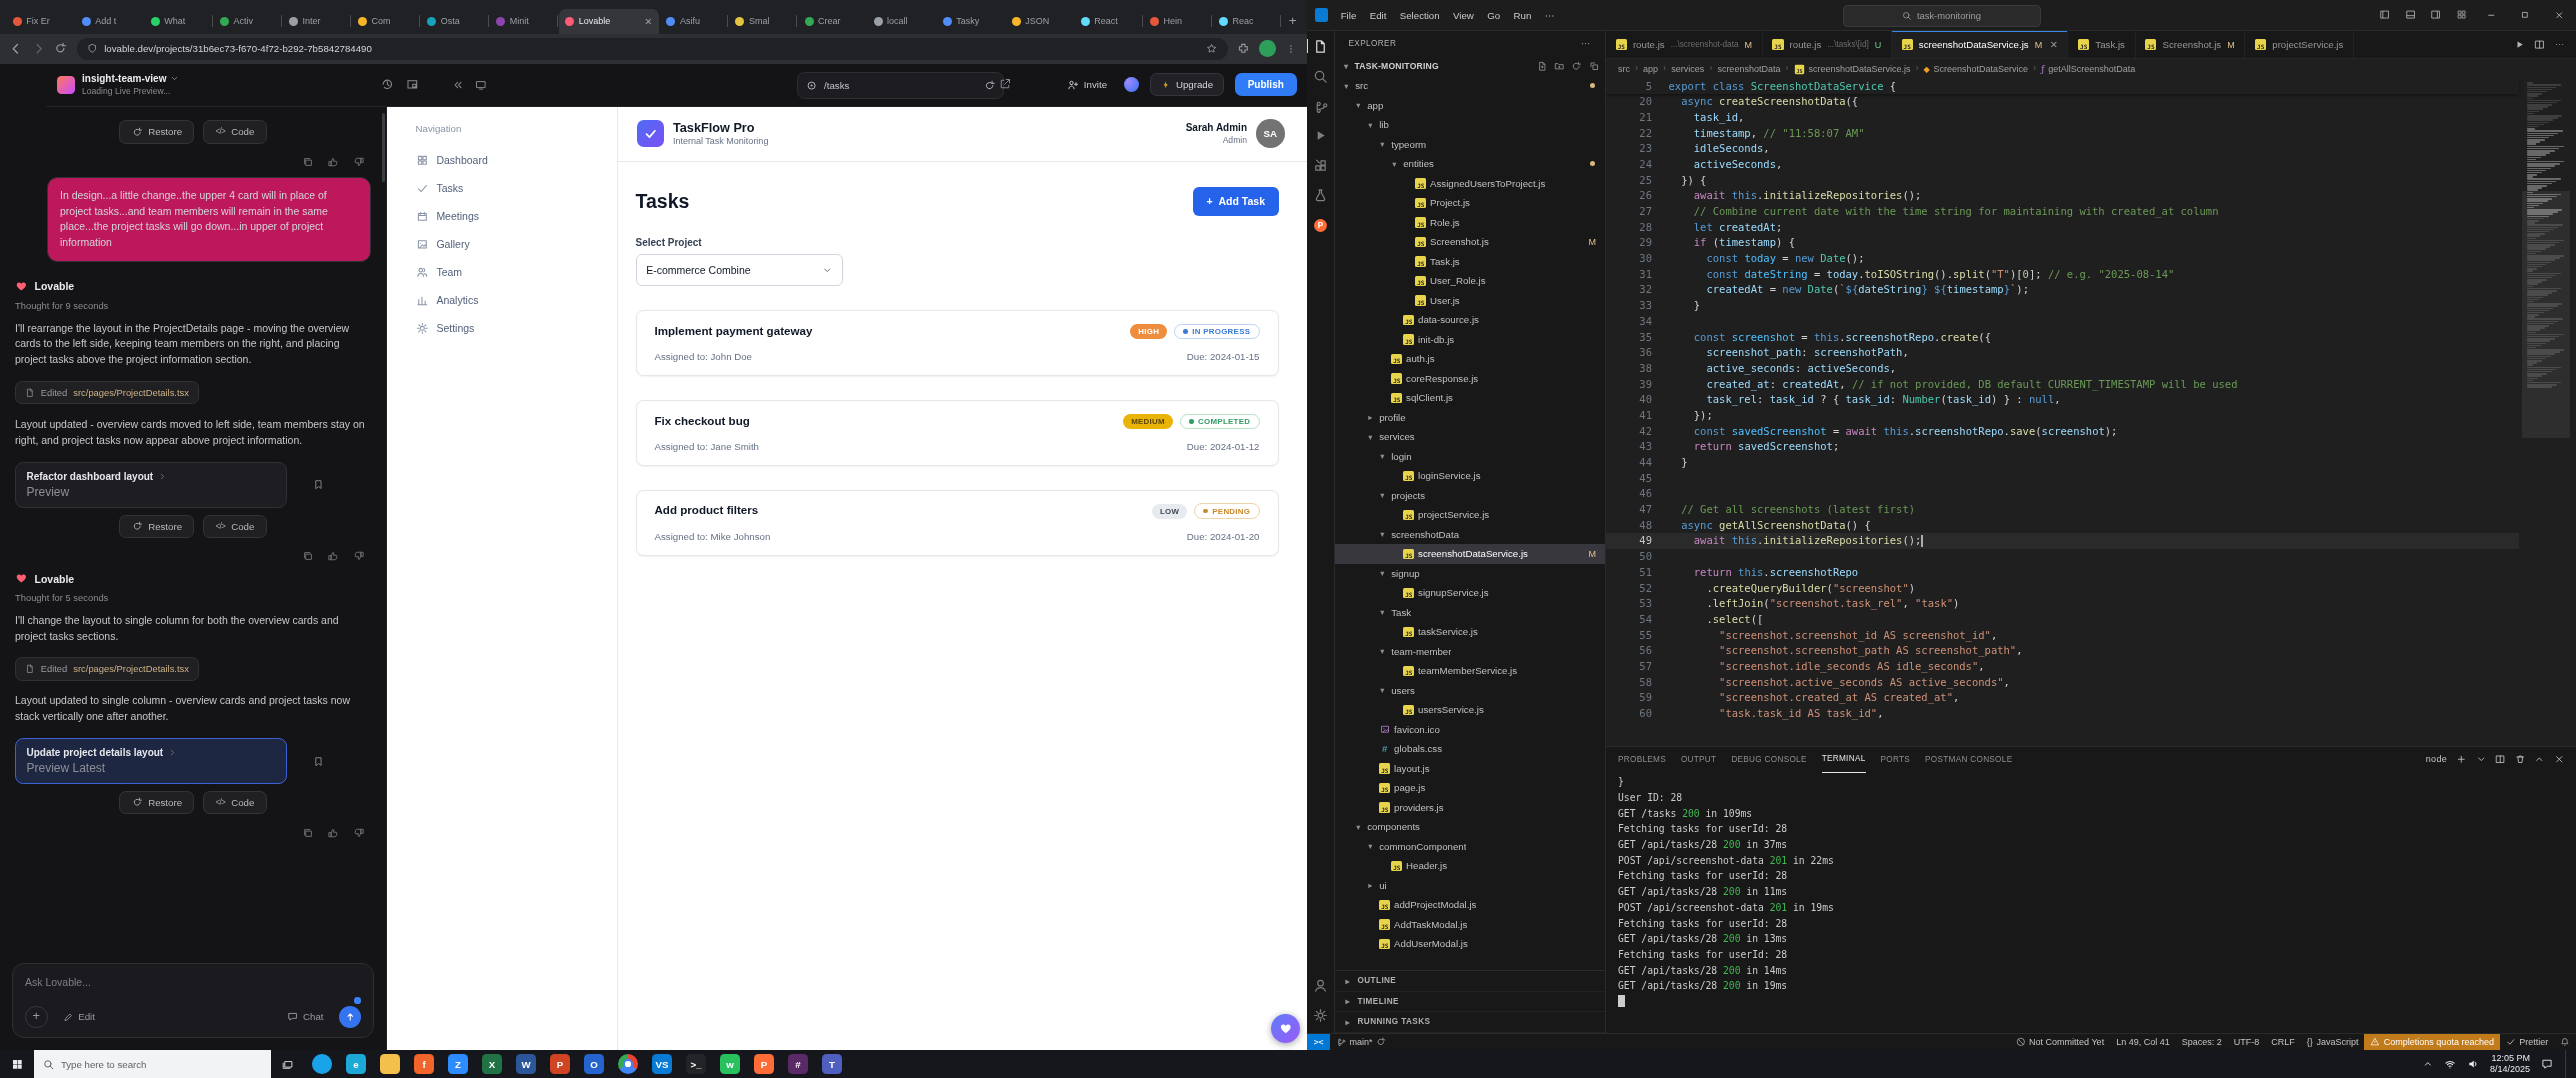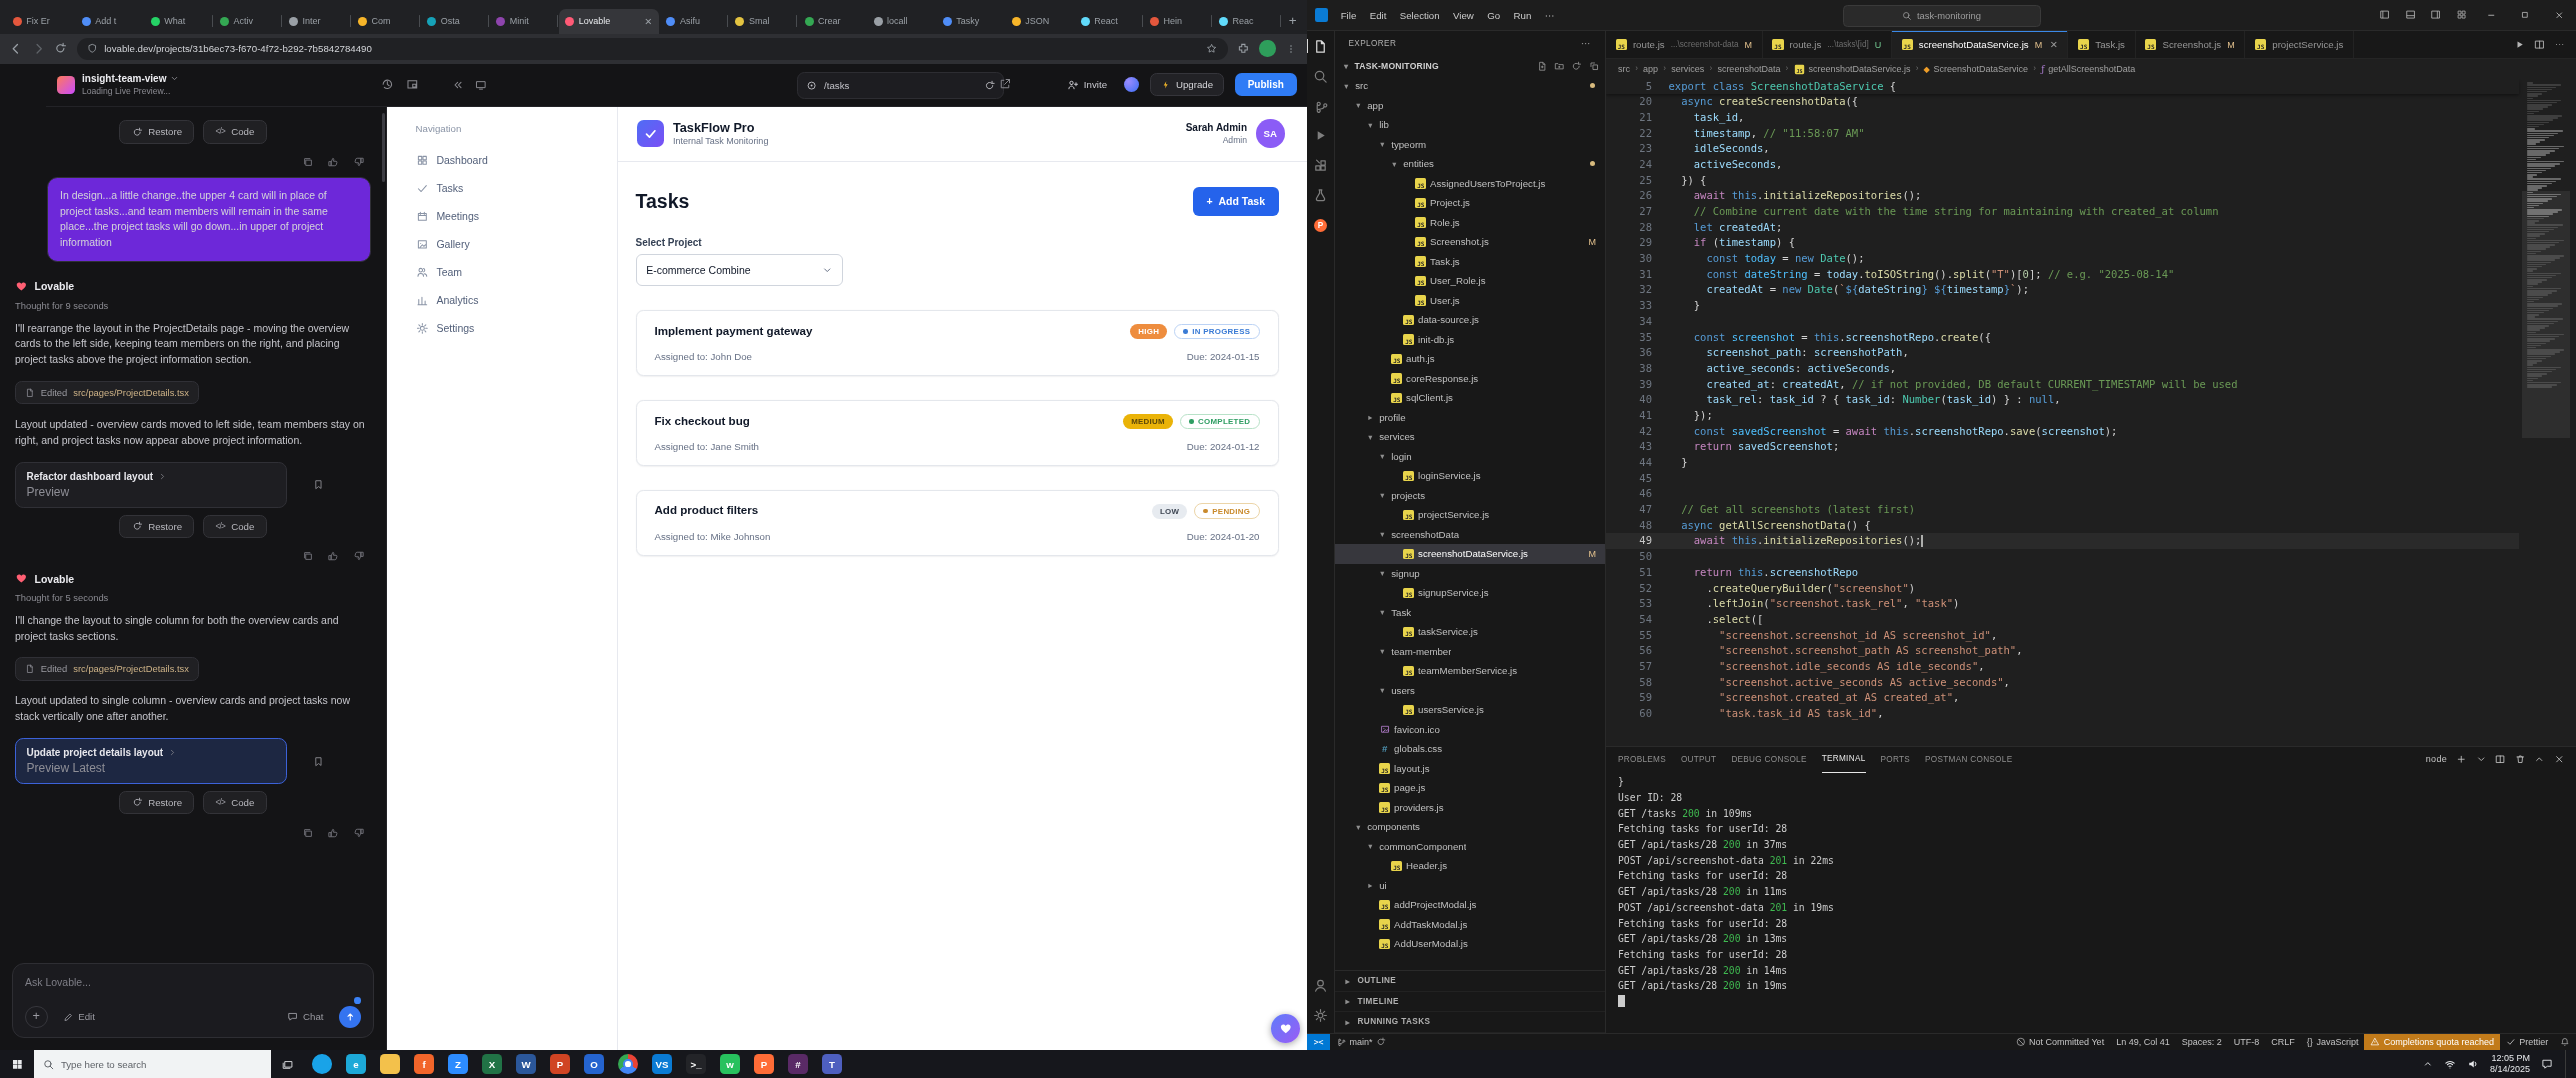--- a/index.html
+++ b/index.html
@@ -49,21 +49,21 @@
 
   
   #chat{width:386px;flex:0 0 386px;border-right:0.7px solid #232327;display:flex;flex-direction:column;position:relative;background:#141416;}
   #chat-scroll{flex:1;overflow:hidden;padding:7.5px 15px 0;}
   #chat-scrollbar{position:absolute;right:1.5px;top:6px;width:3px;height:69px;background:#3d3d43;border-radius:1.5px;}
   .cb-actions{display:flex;gap:9px;justify-content:center;margin:6px 0 3px;}
   .cbtn{display:flex;align-items:center;gap:6px;background:#202023;border:0.7px solid #333338;border-radius:6.7px;color:#b9b9bf;font-size:9.7px;padding:5.2px 11.2px;}
   .code-gl{font-size:8.2px;letter-spacing:-0.7px;color:#9a9aa1;}
   .cb-feedback{display:flex;gap:12.7px;justify-content:flex-end;margin:12px 6px 9px 0;color:#6f6f76;}
   .fb-ic{width:12.7px;height:12.7px;}
-  .cb-user{margin:6px 0 18px auto;max-width:298px;background:#6d28d9;border:0.7px solid #303036;border-radius:10.5px;padding:9.7px 12px;font-size:10.5px;line-height:1.5;color:#d4d4d9;}
+  .cb-user{margin:6px 0 18px auto;max-width:298px;background:#be185d;border:0.7px solid #303036;border-radius:10.5px;padding:9.7px 12px;font-size:10.5px;line-height:1.5;color:#d4d4d9;}
   .cb-ahead{display:flex;align-items:center;gap:6px;margin:1.5px 0 6.7px;}
   .lv-logo{color:#ff5f73;width:13.5px;height:13.5px;}
   .aname{font-size:10.5px;font-weight:700;color:#ececf0;}
   .cb-thought{font-size:9.4px;color:#8b8b92;margin:0 0 9.7px;}
   .cb-para{font-size:10.5px;line-height:1.52;color:#c6c6cc;margin:0 0 12.7px;}
   .cb-edited{display:inline-flex;align-items:center;gap:6px;background:#202023;border:0.7px solid #303036;border-radius:6.7px;padding:5.2px 9px;font-size:9.4px;margin:0 0 12.7px;}
   .cb-edited .ic{color:#8e8e95;}
   .ed-l{color:#9a9aa1;}
   .ed-f{color:#cdb287;}
   .cb-version-row{display:flex;align-items:center;gap:26px;margin:1.5px 0 6.7px;}
@@ -90,21 +90,21 @@
   .nav-item .ic{color:#8a94a6;width:12.7px;height:12.7px;}
   #app-main{flex:1;display:flex;flex-direction:column;min-width:0;}
   #app-header{height:54px;flex:0 0 54px;border-bottom:0.7px solid #e7e9ef;display:flex;align-items:center;padding:0 22.5px 0 19.5px;}
   #app-logo{width:27px;height:27px;border-radius:6.7px;background:linear-gradient(135deg,#4f6df5,#7a4ff5);display:flex;align-items:center;justify-content:center;color:#fff;}
   #app-titles{margin-left:9px;}
   #app-title{font-size:12.7px;font-weight:700;color:#101828;}
   #app-subtitle{font-size:9px;color:#667085;margin-top:1.5px;}
   #app-user{margin-left:auto;text-align:right;}
   #app-user-name{font-size:10px;font-weight:700;color:#101828;}
   #app-user-role{font-size:8.6px;color:#667085;margin-top:1.5px;}
-  #app-avatar{width:28.5px;height:28.5px;border-radius:50%;background:#8b5cf6;color:#fff;font-size:9.7px;font-weight:700;display:flex;align-items:center;justify-content:center;margin-left:9px;}
+  #app-avatar{width:28.5px;height:28.5px;border-radius:50%;background:#737373;color:#fff;font-size:9.7px;font-weight:700;display:flex;align-items:center;justify-content:center;margin-left:9px;}
   #app-content{padding:25.5px 28.5px 0 18px;}
   #page-title-row{display:flex;align-items:center;}
   #page-title{font-size:19.5px;font-weight:700;color:#101828;}
   #add-task-btn{margin-left:auto;background:#2563eb;border:none;border-radius:6px;color:#fff;font-size:10.5px;font-weight:600;padding:8.2px 13.5px;display:flex;align-items:center;gap:6px;}
   #select-label{margin-top:21px;font-size:10px;font-weight:700;color:#344054;}
   #project-select{margin-top:6.7px;width:186px;height:30px;border:0.7px solid #d0d5dd;border-radius:6px;display:flex;align-items:center;padding:0 9.7px;font-size:10.5px;color:#101828;background:#fff;}
   #project-select .ic{margin-left:auto;color:#667085;}
   #task-cards{margin-top:24px;display:flex;flex-direction:column;gap:24px;}
   .tcard{border:0.7px solid #e4e7ec;border-radius:7.5px;box-shadow:0 0.7px 1.5px rgba(16,24,40,.06);padding:12.7px 18px;background:#fff;}
   .tc-r1{display:flex;align-items:flex-start;}

